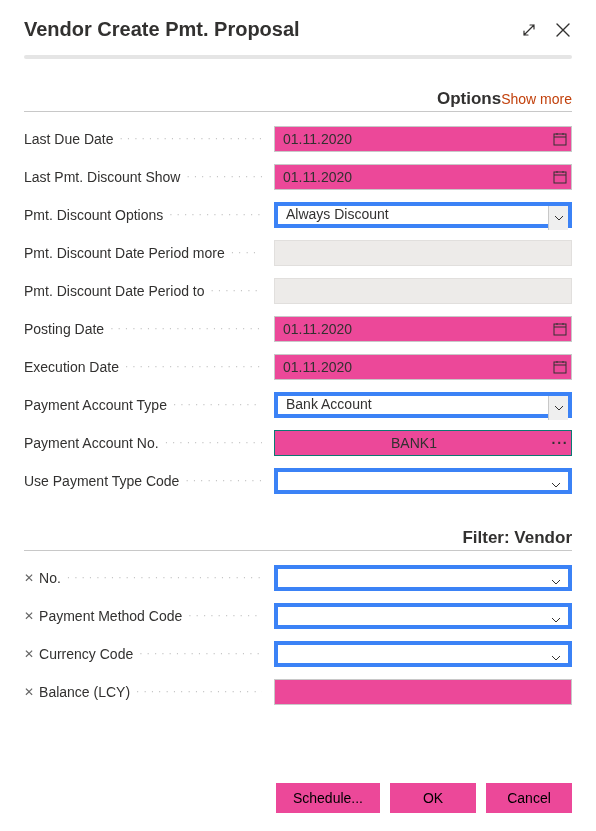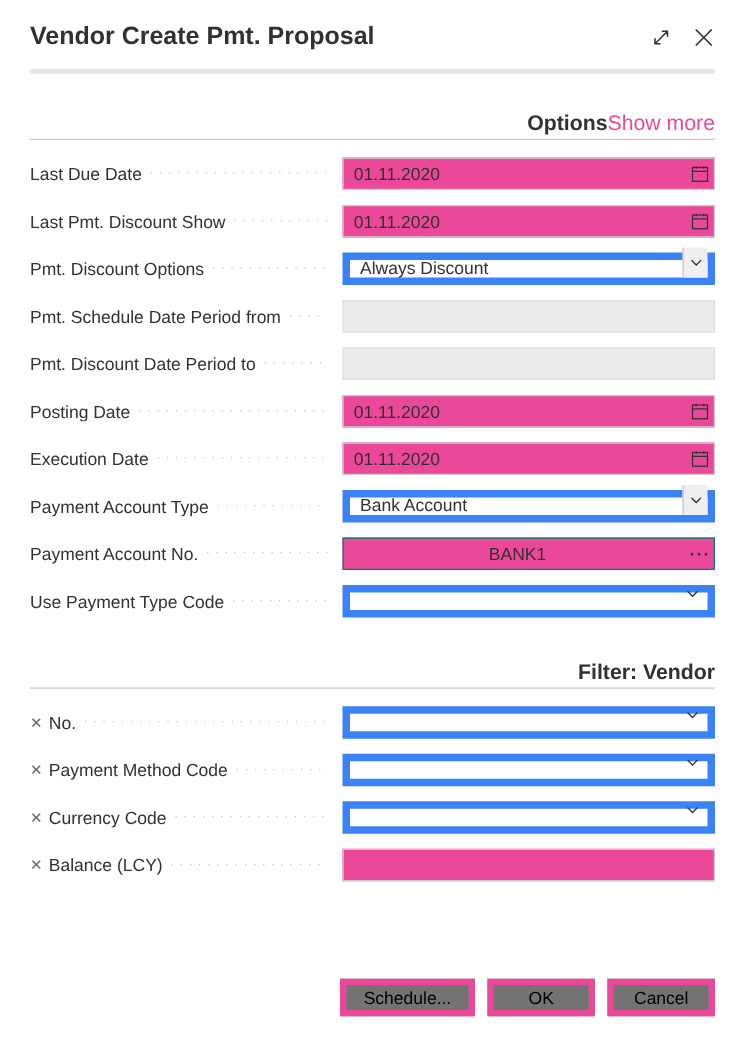--- a/index.html
+++ b/index.html
@@ -61,22 +61,22 @@
     margin-top: 22px;
     margin-bottom: 2px;
   }
   .section-title {
     font-size: 17px;
     font-weight: 600;
     flex: 1;
     text-align: right;
   }
   .show-more {
-    font-size: 17px;
-    color: #ec4899;
+    font-size: 14px;
+    color: #c2410c;
     cursor: pointer;
   }
   .section-hr {
     height: 1px;
     background: #c8c8c8;
     margin-bottom: 14px;
   }
   .field-row {
     display: flex;
     align-items: center;
@@ -143,24 +143,24 @@
     width: 24px;
     height: 26px;
     display: flex;
     align-items: center;
     justify-content: center;
     cursor: pointer;
   }
   .select {
     width: 100%;
     height: 26px;
-    border: 6px solid #3b82f6;
+    border: 4px solid #3b82f6;
     background: #fff;
     display: flex;
-    align-items: flex-end;
+    align-items: flex-start;
     position: relative;
   }
   .select-text {
     flex: 1;
     padding: 0 8px;
   }
   .select-btn {
     width: 20px;
     height: 24px;
     background: #efefef;
@@ -183,22 +183,22 @@
   .footer {
     border-top: 0;
     padding: 14px 24px 18px 24px;
     display: flex;
     justify-content: flex-end;
     gap: 10px;
   }
   .btn {
     min-width: 86px;
     height: 30px;
-    border: 5px solid #ec4899;
-    background: #737373;
+    border: 3px solid #ec4899;
+    background: #ec4899;
     font-family: inherit;
     font-size: 14px;
     cursor: pointer;
     display: flex;
     align-items: center;
     justify-content: center;
     padding: 0 14px;
   }
   svg { display: block; }
 </style>
@@ -281,21 +281,21 @@
             <svg width="8" height="5" viewBox="0 0 8 5">
                 <path d="M0 0 L4 4 L8 0" stroke="#323130" fill="none"></path>
               </svg>
           </div>
         </div>
       </div>
     </div>
 
     <div class="field-row">
       <div class="field-label-wrap">
-        <span class="field-label">Pmt. Schedule Date Period from</span>
+        <span class="field-label">Pmt. Discount Date Period more</span>
         <span class="dots">····</span>
       </div>
       <div class="field-control">
         <input class="input disabled" disabled="" value="" style="">
       </div>
     </div>
 
     <div class="field-row">
       <div class="field-label-wrap">
         <span class="field-label">Pmt. Discount Date Period to</span>

